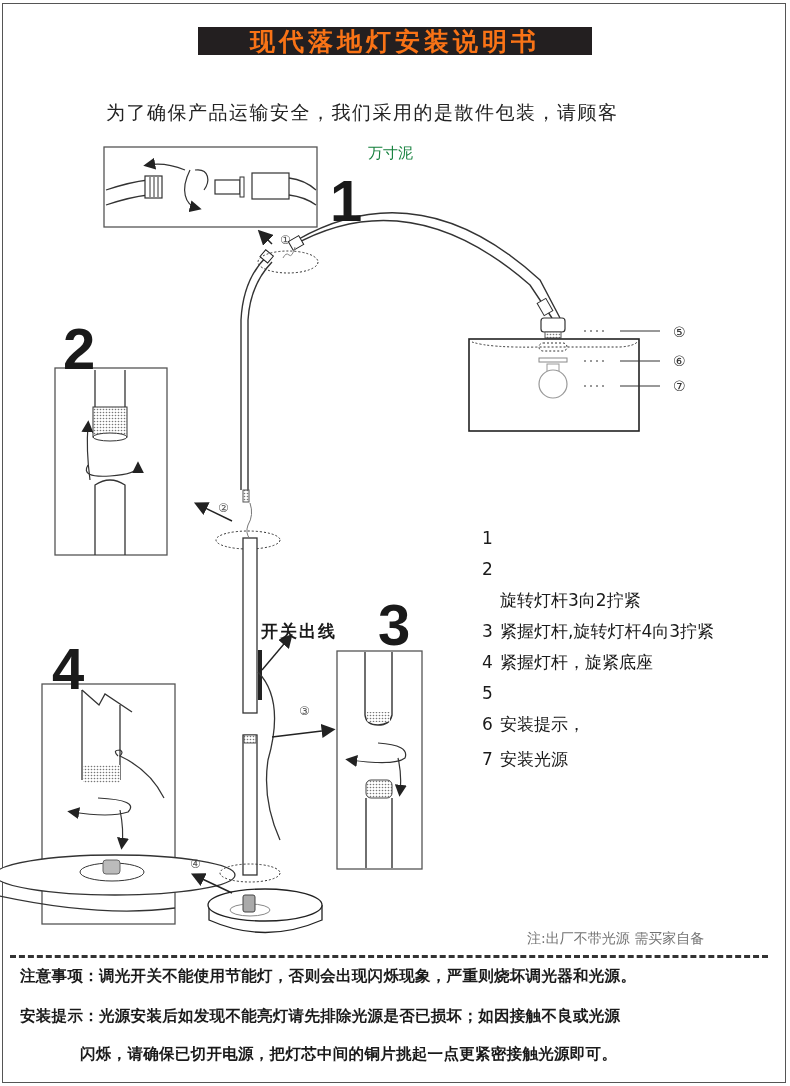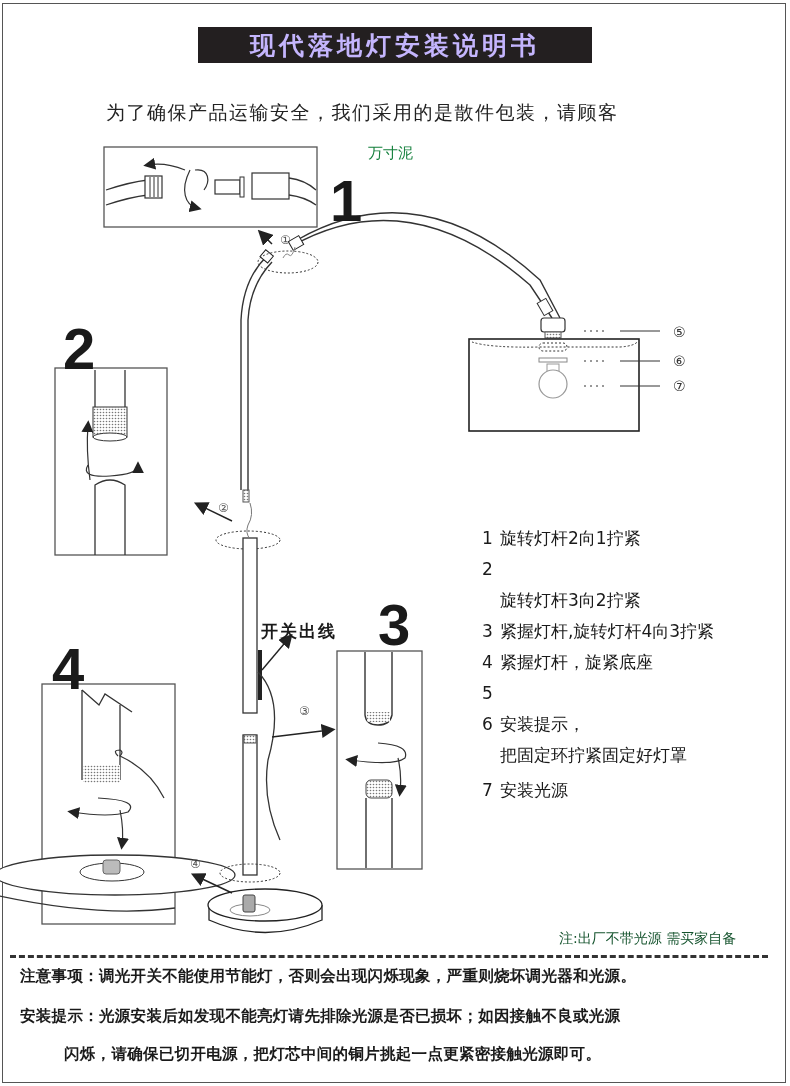--- a/index.html
+++ b/index.html
@@ -1,36 +1,36 @@
 <!DOCTYPE html>
 <html><head>
 <meta charset="utf-8">
 <style>
   html, body { margin: 0; padding: 0; background: #ffffff; }
   body { width: 790px; height: 1086px; position: relative; overflow: hidden;
          font-family: "DejaVu Sans", sans-serif; color: #1a1a1a; }
   .frame { position: absolute; left: 2px; top: 3px; width: 784px; height: 1080px;
            border: 1.5px solid #555; box-sizing: border-box; }
-  .title-bar { position: absolute; left: 198px; top: 27px; width: 394px; height: 36px;
-               background: #231f20; color: #c4b5fd; font-weight: bold; font-size: 25px;
+  .title-bar { position: absolute; left: 198px; top: 27px; width: 394px; height: 28px;
+               background: #231f20; color: #f97316; font-weight: bold; font-size: 25px;
                display: flex; align-items: center; justify-content: center; letter-spacing: 4px; }
   .intro { position: absolute; left: 50px; top: 80px; width: 720px; font-size: 19px;
            letter-spacing: 1.5px; line-height: 32px; color: #222; }
   .intro .l1 { padding-left: 56px; margin-top: 16px; }
   .watermark { position: absolute; left: 368px; top: 144px; font-size: 15px; color: #15803d; }
   .diagram { position: absolute; left: 0; top: 0; width: 790px; height: 960px; }
   .step-num { position: absolute; font-weight: bold; font-size: 58px; color: #1a1a1a;
               font-family: "Liberation Sans", sans-serif; line-height: 1; }
   .switch-label { position: absolute; left: 261px; top: 620px; font-weight: bold; font-size: 17px;
                   letter-spacing: 2px; }
   .steps { position: absolute; left: 482px; top: 523px; font-size: 17px; color: #1a1a1a; }
   .step { display: flex; line-height: 31px; white-space: nowrap; }
   .step .n { width: 18px; }
   .step .sub { padding-left: 18px; }
-  .note-small { position: absolute; left: 527px; top: 930px; font-size: 14px; color: #14532d; margin-left: 32px; }
+  .note-small { position: absolute; left: 527px; top: 930px; font-size: 14px; color: #737373; }
   .dash-line { position: absolute; left: 10px; right: 22px; top: 955px; border-top: 3px dashed #333; }
   .notice { position: absolute; left: 20px; font-weight: bold; font-size: 15.5px; color: #1a1a1a;
             white-space: nowrap; letter-spacing: 0.3px; }
 </style>
 </head>
 <body>
 
 <div class="frame"></div>
 
 <div class="title-bar">现代落地灯安装说明书</div>
@@ -171,21 +171,20 @@
 <div class="step-num" style="left:330px;top:172px;">1</div>
 <div class="step-num" style="left:63px;top:320px;">2</div>
 <div class="step-num" style="left:378px;top:596px;">3</div>
 <div class="step-num" style="left:52px;top:640px;">4</div>
 
 <div class="switch-label">开关出线</div>
 
 <div class="steps">
   <div class="step">
     <span class="n">1</span>
-    <span>旋转灯杆2向1拧紧</span>
   </div>
   <div class="step">
     <span class="n">2</span>
   </div>
   <div class="step">
     <span class="sub">旋转灯杆3向2拧紧</span>
   </div>
   <div class="step">
     <span class="n">3</span>
     <span>紧握灯杆,旋转灯杆4向3拧紧</span>
@@ -193,29 +192,26 @@
   <div class="step">
     <span class="n">4</span>
     <span>紧握灯杆，旋紧底座</span>
   </div>
   <div class="step">
     <span class="n">5</span>
   </div>
   <div class="step">
     <span class="n">6</span>
     <span>安装提示，</span>
-  </div>
-  <div class="step">
-    <span class="sub">把固定环拧紧固定好灯罩</span>
   </div>
   <div class="step" style="margin-top:4px;">
     <span class="n">7</span>
     <span>安装光源</span>
   </div>
 </div>
 
 <div class="note-small">注:出厂不带光源   需买家自备</div>
 
 <div class="dash-line"></div>
 
 <div class="notice" style="top:966px;">注意事项：调光开关不能使用节能灯，否则会出现闪烁现象，严重则烧坏调光器和光源。</div>
 <div class="notice" style="top:1006px;">安装提示：光源安装后如发现不能亮灯请先排除光源是否已损坏；如因接触不良或光源</div>
-<div class="notice" style="top:1044px;left:64px;">闪烁，请确保已切开电源，把灯芯中间的铜片挑起一点更紧密接触光源即可。</div>
+<div class="notice" style="top:1044px;left:80px;">闪烁，请确保已切开电源，把灯芯中间的铜片挑起一点更紧密接触光源即可。</div>
 
 </body></html>

